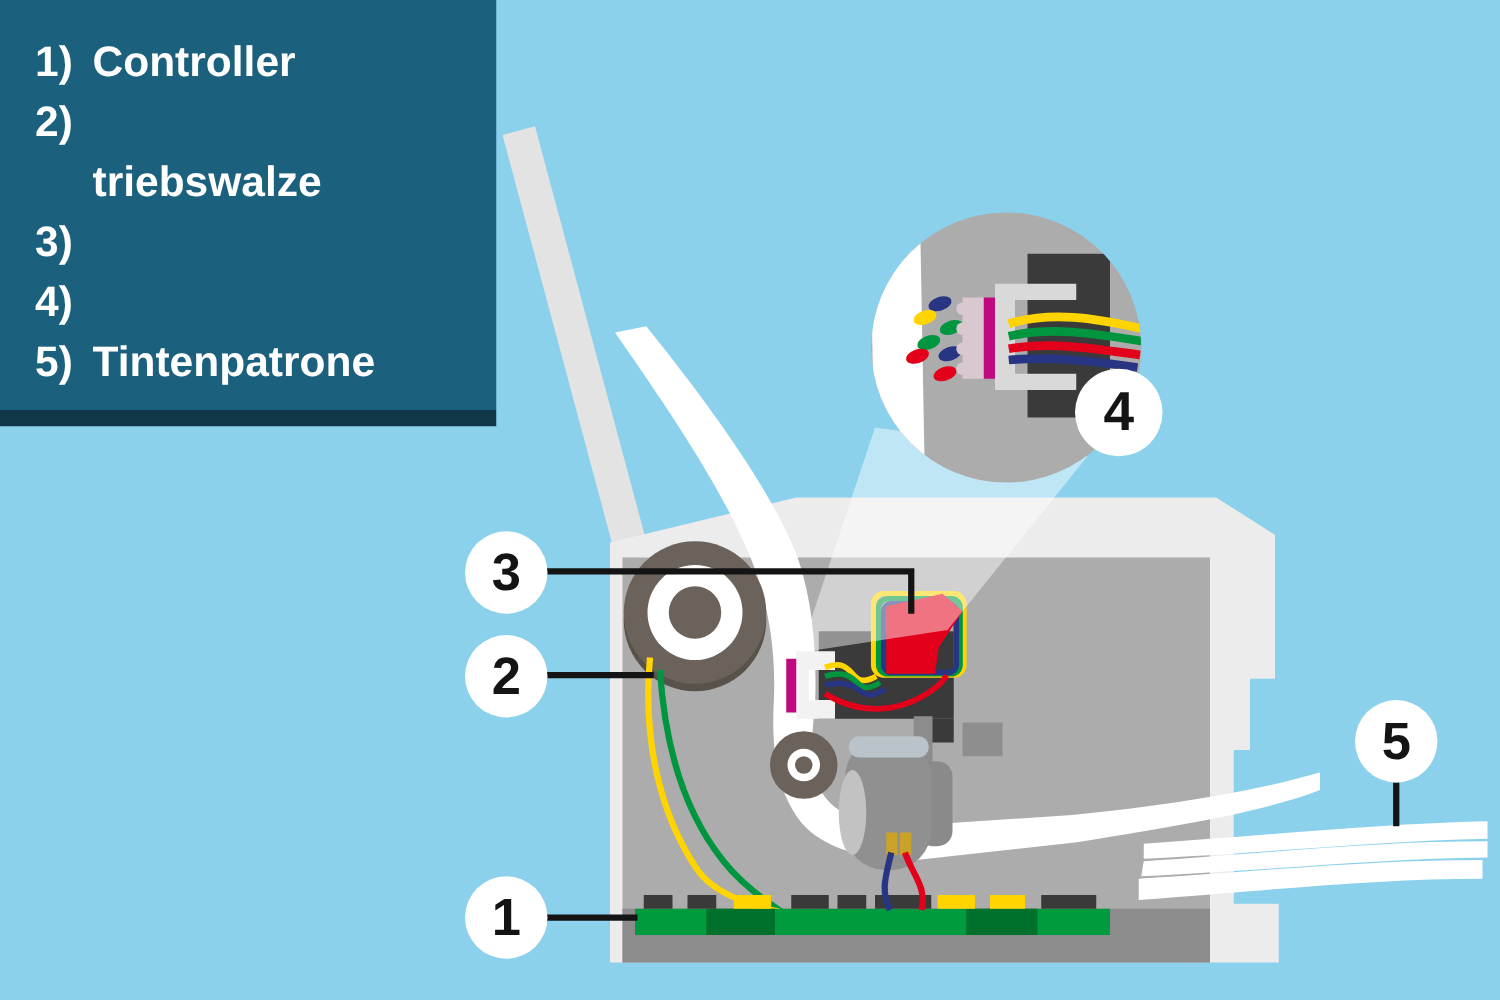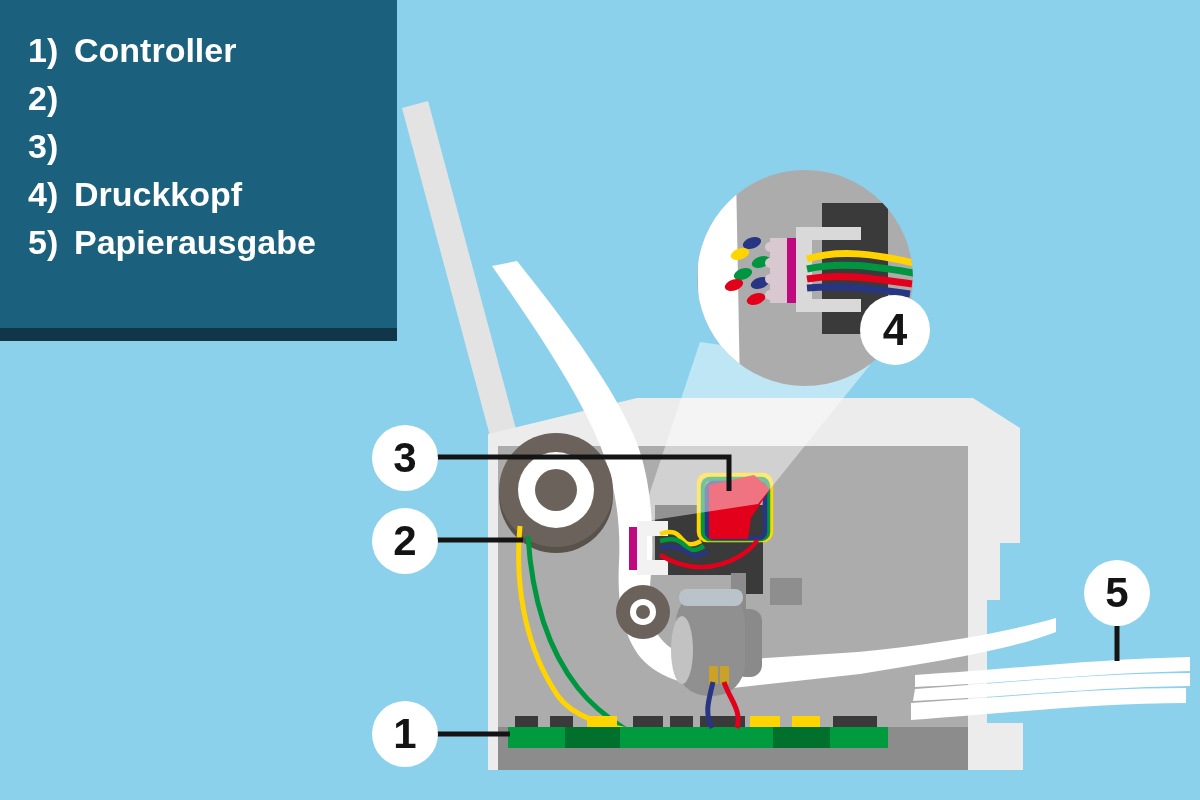--- a/index.html
+++ b/index.html
@@ -191,29 +191,32 @@
 
   <div class="legend">
     <div class="legend-row">
       <span class="legend-num">1)</span>
       <span class="legend-label">Controller</span>
     </div>
     <div class="legend-row">
       <span class="legend-num">2)</span>
     </div>
     <div class="legend-row">
+      <span class="legend-num"></span>
+      <span class="legend-label">triebswalze</span>
+    </div>
+    <div class="legend-row">
       <span class="legend-num">3)</span>
     </div>
     <div class="legend-row">
       <span class="legend-num">4)</span>
-      <span class="legend-label">Druckkopf</span>
     </div>
     <div class="legend-row">
       <span class="legend-num">5)</span>
-      <span class="legend-label">Papierausgabe</span>
+      <span class="legend-label">Tintenpatrone</span>
     </div>
   </div>
   <div class="legend-shadow"></div>
 
   <div class="callout" style="left:372px;top:701px;">1</div>
   <div class="callout" style="left:372px;top:508px;">2</div>
   <div class="callout" style="left:372px;top:425px;">3</div>
   <div class="callout big" style="left:860px;top:295px;">4</div>
   <div class="callout" style="left:1084px;top:560px;">5</div>
 

